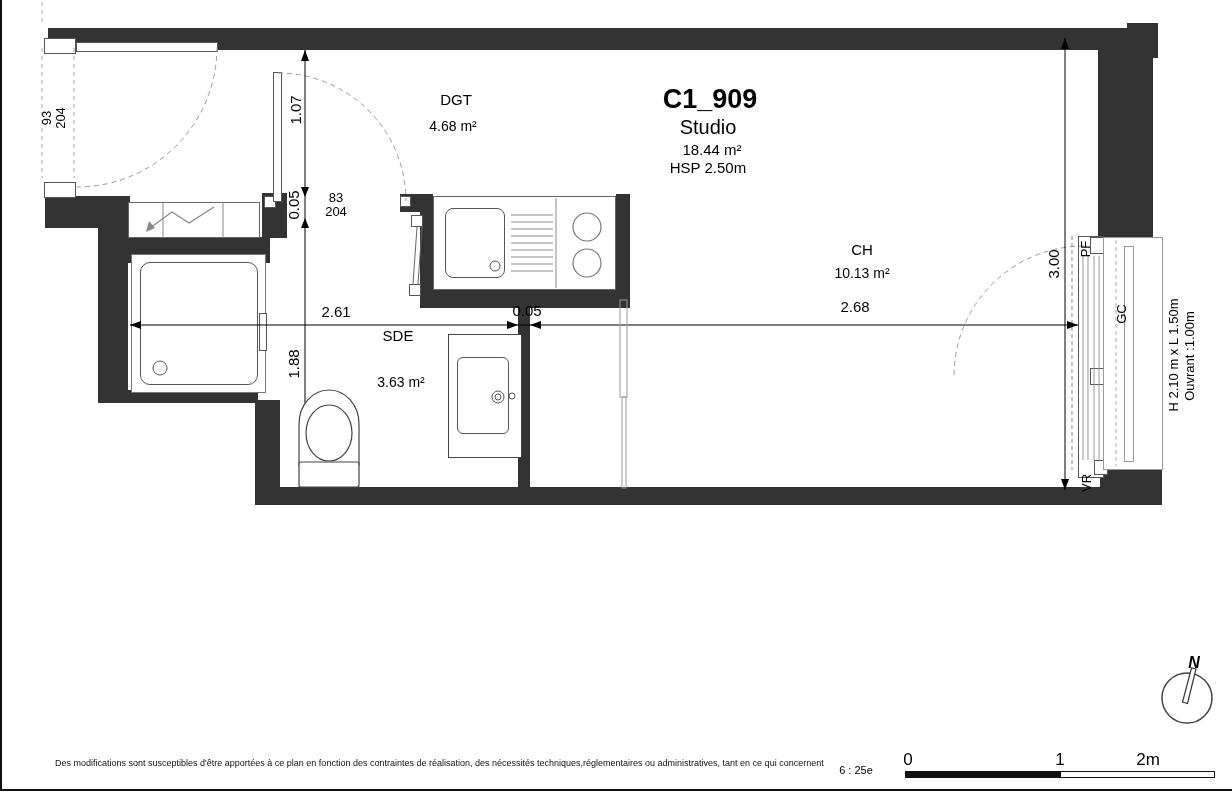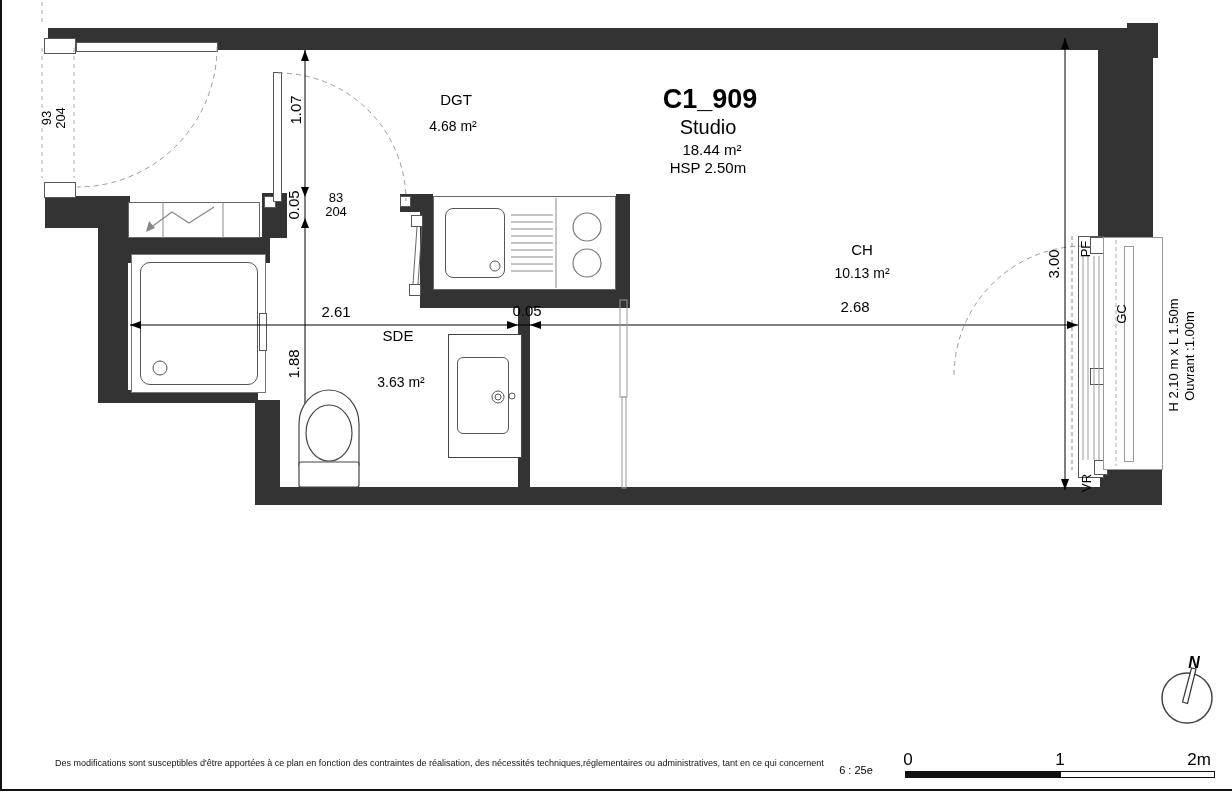--- a/index.html
+++ b/index.html
@@ -194,21 +194,21 @@
 
   <div class="t rot s13" style="left:1086px;top:249px">PF</div>
   <div class="t rot s13" style="left:1122px;top:314px">GC</div>
   <div class="t rot s13" style="left:1087px;top:483px">VR</div>
   <div class="t rot s13" style="left:1174px;top:355px">H 2.10 m x L 1.50m</div>
   <div class="t rot s13" style="left:1190px;top:356px">Ouvrant :1.00m</div>
 
   <div class="t" style="left:856px;top:770px;font-size:11px">6 : 25e</div>
   <div class="t num" style="left:908px;top:760px">0</div>
   <div class="t num" style="left:1060px;top:760px">1</div>
-  <div class="t num" style="left:1199px;top:760px">2m</div>
+  <div class="t num" style="left:1148px;top:760px">2m</div>
 
   <div class="t" style="left:1194px;top:663px;font-size:16px;font-weight:bold;font-style:italic">N</div>
 
   <div class="disc">
     <div>Des modifications sont susceptibles d'être apportées à ce plan en fonction des contraintes de réalisation, des nécessités techniques,réglementaires ou administratives, tant en ce qui concernent</div>
   </div>
 
 </div>
 
 </body></html>

